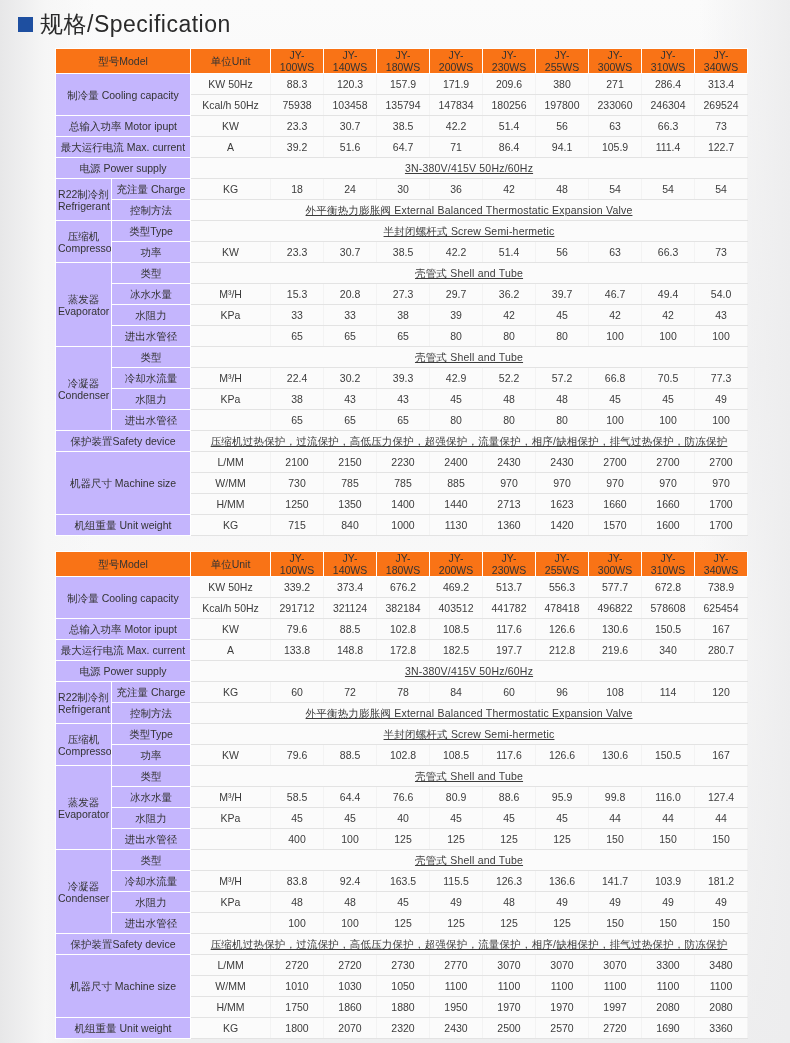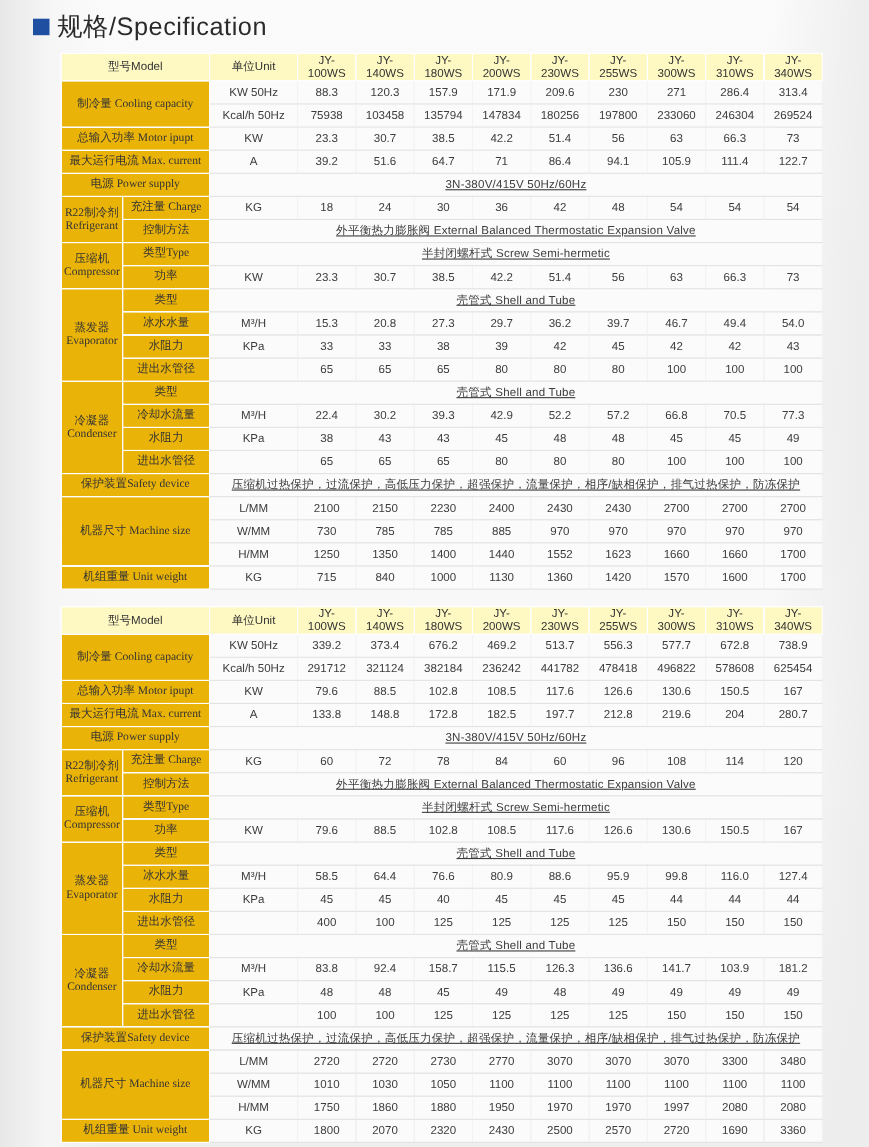--- a/index.html
+++ b/index.html
@@ -6,34 +6,34 @@
   body{
     width:790px;height:1043px;overflow:hidden;position:relative;
     font-family:"Liberation Sans","DejaVu Sans",sans-serif;
     color:#3a3a3a;
     background:
       linear-gradient(90deg,#e7e7e8 0px,#f6f6f6 45px,rgba(255,255,255,0) 95px),
       linear-gradient(90deg,rgba(255,255,255,0) 700px,#ededee 790px),
       linear-gradient(180deg,#fbfbfb 0%,#f4f4f5 35%,#fafafa 62%,#eeeeef 100%);
   }
   .page{padding:6px 0 0 0;}
-  .title-bar{display:flex;align-items:center;height:36px;margin-left:30px;}
+  .title-bar{display:flex;align-items:center;height:36px;margin-left:18px;}
   .title-square{width:15px;height:15px;background:#1e4fa0;margin-right:7px;flex:0 0 auto;}
   .page-title{font-size:23px;font-weight:400;color:#2a2a2a;letter-spacing:0.5px;}
   table.spec{
     border-collapse:collapse;table-layout:fixed;
     margin:6px 0 0 55px;width:690px;
     font-size:10.5px;
   }
   table.spec td{
     height:20px;line-height:1.15;text-align:center;vertical-align:middle;
     padding:0 2px;overflow:hidden;
   }
-  td.hdr{background:#fef9c3;border:1px solid #fff;color:#333;font-size:10.5px;height:23px;}
-  td.lbl{background:#eab308;border:1px solid #fff;color:#333;font-family:Liberation Serif, serif;}
+  td.hdr{background:#f97316;border:1px solid #fff;color:#333;font-size:10.5px;height:23px;}
+  td.lbl{background:#c4b5fd;border:1px solid #fff;color:#333;}
   td.data{background:#fbfbfb;border-top:1px solid #e3e3e3;border-bottom:1px solid #e3e3e3;
           border-left:1px solid #f3f3f3;border-right:1px solid #f3f3f3;color:#3c3c3c;}
   td.span-cell{letter-spacing:0.2px;text-decoration:underline;}
   .gap{height:9px;}
 </style>
 </head>
 <body>
 
 <div class="page">
   <div class="title-bar">
@@ -71,21 +71,21 @@
           <td class="hdr">JY-340WS</td>
         </tr>
         <tr>
           <td class="lbl" colspan="2" rowspan="2">制冷量 Cooling capacity</td>
           <td class="data">KW 50Hz</td>
           <td class="data">88.3</td>
           <td class="data">120.3</td>
           <td class="data">157.9</td>
           <td class="data">171.9</td>
           <td class="data">209.6</td>
-          <td class="data">230</td>
+          <td class="data">380</td>
           <td class="data">271</td>
           <td class="data">286.4</td>
           <td class="data">313.4</td>
         </tr>
         <tr>
           <td class="data">Kcal/h 50Hz</td>
           <td class="data">75938</td>
           <td class="data">103458</td>
           <td class="data">135794</td>
           <td class="data">147834</td>
@@ -277,21 +277,21 @@
           <td class="data">970</td>
           <td class="data">970</td>
           <td class="data">970</td>
         </tr>
         <tr>
           <td class="data">H/MM</td>
           <td class="data">1250</td>
           <td class="data">1350</td>
           <td class="data">1400</td>
           <td class="data">1440</td>
-          <td class="data">1552</td>
+          <td class="data">2713</td>
           <td class="data">1623</td>
           <td class="data">1660</td>
           <td class="data">1660</td>
           <td class="data">1700</td>
         </tr>
         <tr>
           <td class="lbl" colspan="2" rowspan="1">机组重量 Unit weight</td>
           <td class="data">KG</td>
           <td class="data">715</td>
           <td class="data">840</td>
@@ -346,21 +346,21 @@
           <td class="data">556.3</td>
           <td class="data">577.7</td>
           <td class="data">672.8</td>
           <td class="data">738.9</td>
         </tr>
         <tr>
           <td class="data">Kcal/h 50Hz</td>
           <td class="data">291712</td>
           <td class="data">321124</td>
           <td class="data">382184</td>
-          <td class="data">236242</td>
+          <td class="data">403512</td>
           <td class="data">441782</td>
           <td class="data">478418</td>
           <td class="data">496822</td>
           <td class="data">578608</td>
           <td class="data">625454</td>
         </tr>
         <tr>
           <td class="lbl" colspan="2" rowspan="1">总输入功率 Motor ipupt</td>
           <td class="data">KW</td>
           <td class="data">79.6</td>
@@ -376,21 +376,21 @@
         <tr>
           <td class="lbl" colspan="2" rowspan="1">最大运行电流 Max. current</td>
           <td class="data">A</td>
           <td class="data">133.8</td>
           <td class="data">148.8</td>
           <td class="data">172.8</td>
           <td class="data">182.5</td>
           <td class="data">197.7</td>
           <td class="data">212.8</td>
           <td class="data">219.6</td>
-          <td class="data">204</td>
+          <td class="data">340</td>
           <td class="data">280.7</td>
         </tr>
         <tr>
           <td class="lbl" colspan="2" rowspan="1">电源 Power supply</td>
           <td class="data span-cell" colspan="10">3N-380V/415V 50Hz/60Hz</td>
         </tr>
         <tr>
           <td class="lbl" rowspan="2">R22制冷剂 Refrigerant</td>
           <td class="lbl">充注量 Charge</td>
           <td class="data">KG</td>
@@ -473,21 +473,21 @@
         <tr>
           <td class="lbl" rowspan="4">冷凝器 Condenser</td>
           <td class="lbl">类型</td>
           <td class="data span-cell" colspan="10">壳管式 Shell and Tube</td>
         </tr>
         <tr>
           <td class="lbl">冷却水流量</td>
           <td class="data">M³/H</td>
           <td class="data">83.8</td>
           <td class="data">92.4</td>
-          <td class="data">158.7</td>
+          <td class="data">163.5</td>
           <td class="data">115.5</td>
           <td class="data">126.3</td>
           <td class="data">136.6</td>
           <td class="data">141.7</td>
           <td class="data">103.9</td>
           <td class="data">181.2</td>
         </tr>
         <tr>
           <td class="lbl">水阻力</td>
           <td class="data">KPa</td>

